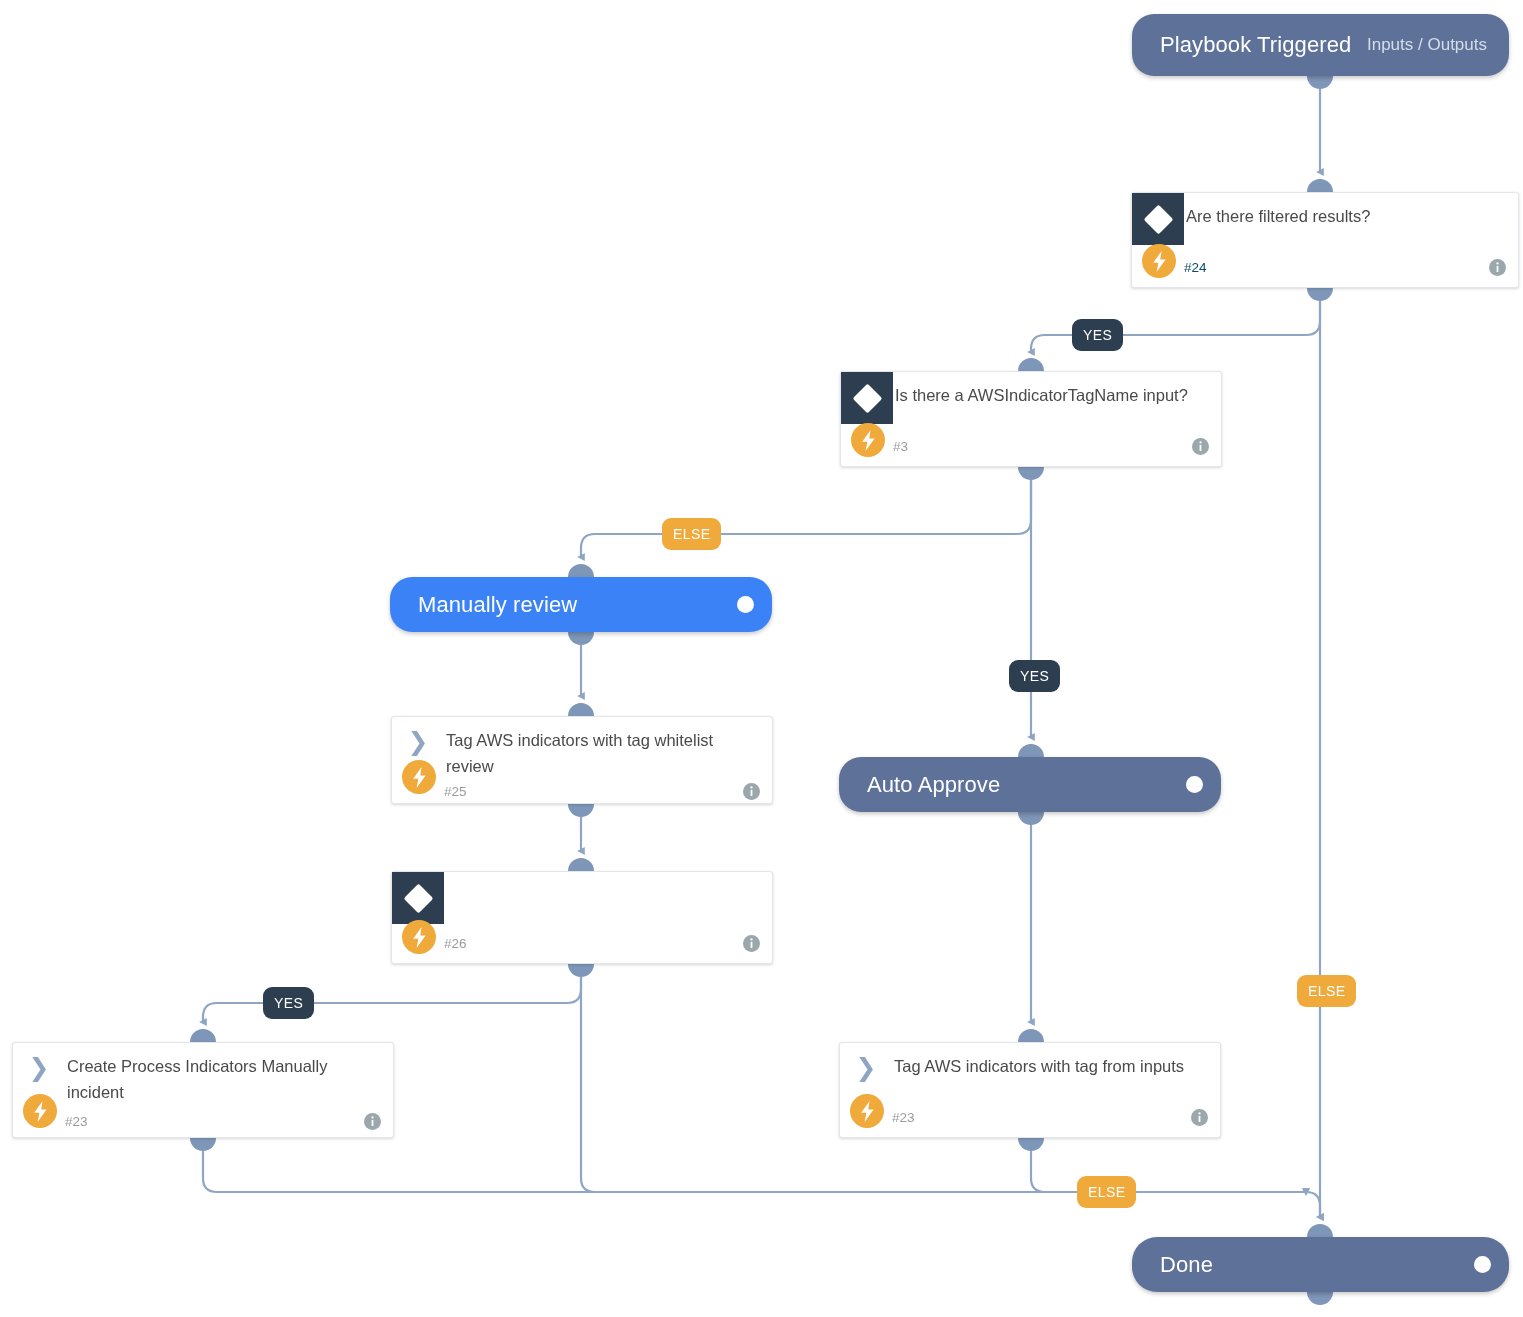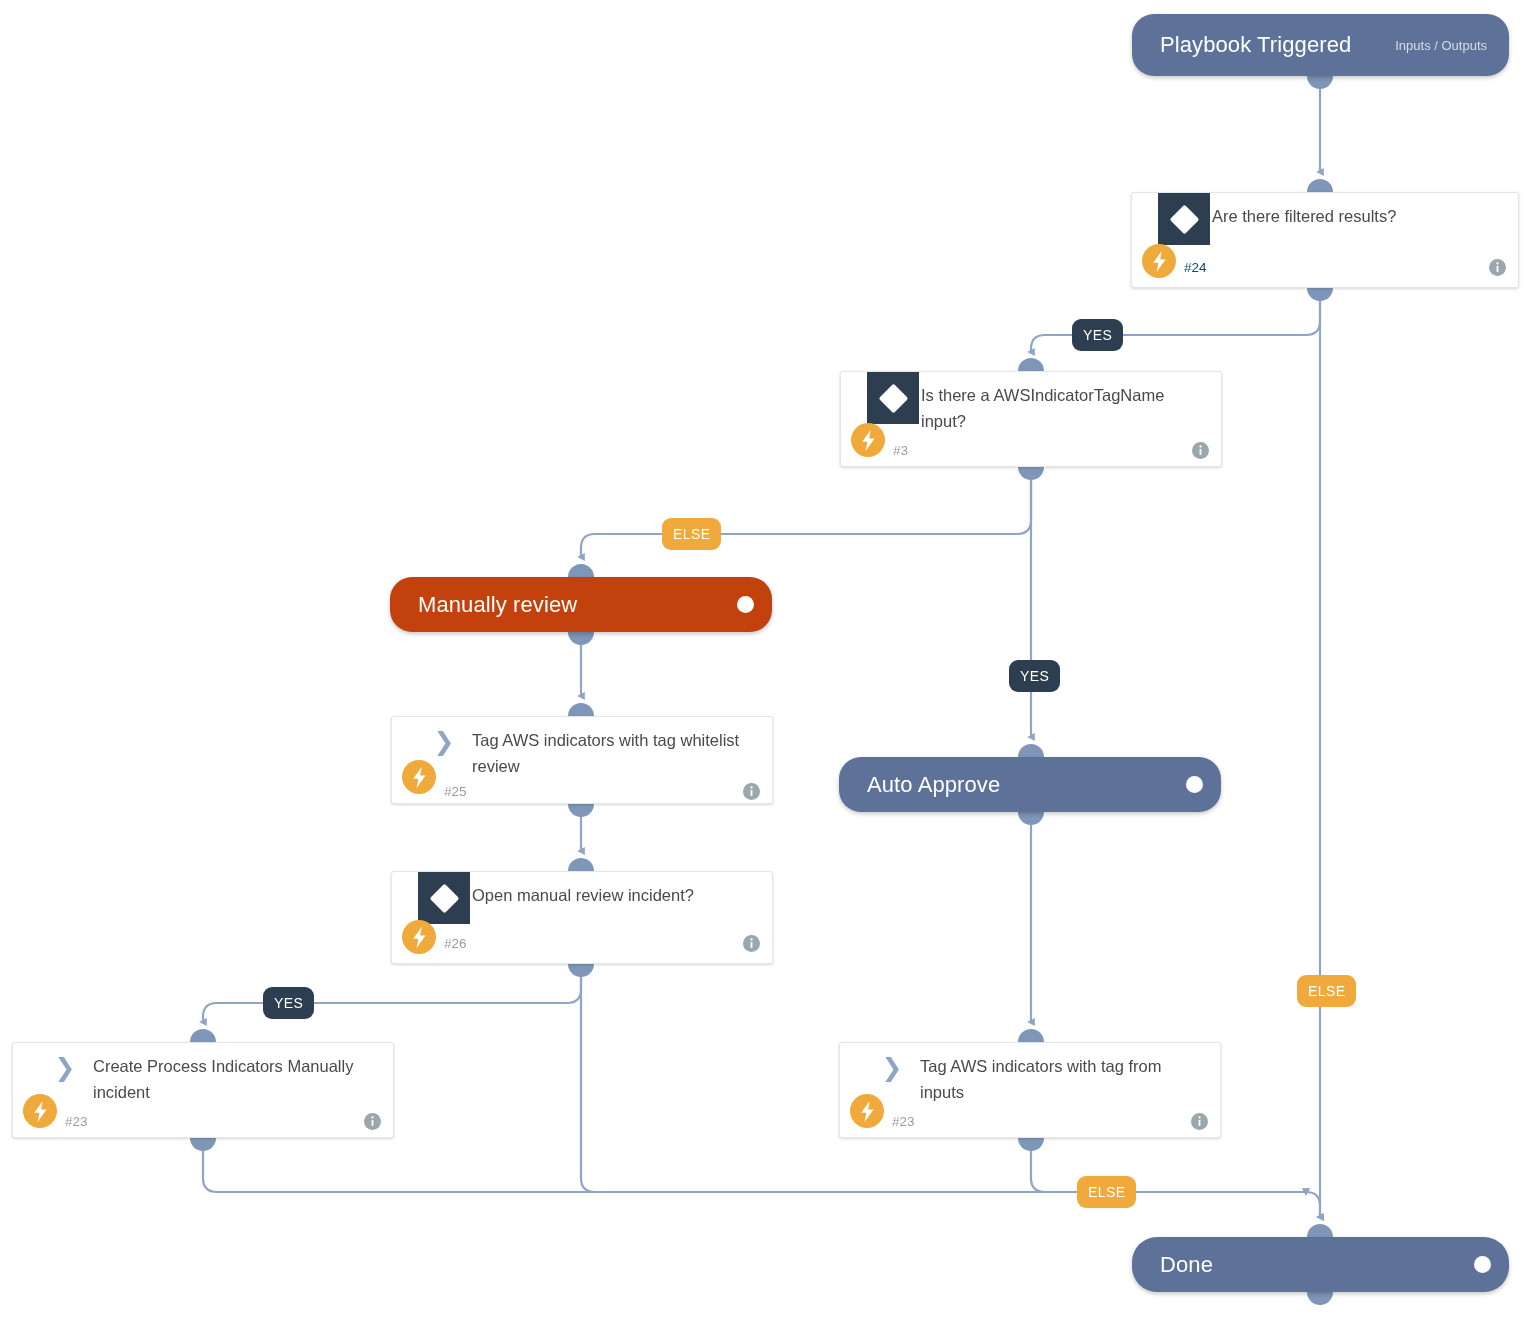--- a/index.html
+++ b/index.html
@@ -39,21 +39,21 @@
     padding: 0 18px 0 28px;
   }
   .pill .pill-title {
     font-size: 22px;
     color: #ffffff;
     letter-spacing: 0.1px;
     white-space: nowrap;
   }
   .pill .pill-sub {
     margin-left: auto;
-    font-size: 13px;
+    font-size: 17px;
     color: #d6dde9;
     white-space: nowrap;
     padding-right: 4px;
   }
   .pill .info-white {
     margin-left: auto;
   }
 
   
   .card {
@@ -62,21 +62,20 @@
     border-radius: 3px;
     box-shadow: 0 1px 3px rgba(0,0,0,0.16);
     display: flex;
     flex-direction: column;
     justify-content: space-between;
   }
   .card-top {
     display: flex;
     align-items: flex-start;
     flex: 1;
-    padding-left: 26px;
   }
   .card-glyph {
     width: 52px;
     min-width: 52px;
     display: flex;
     align-items: flex-start;
     justify-content: center;
   }
   .card.condition .card-glyph {
     background: #2d3e50;
@@ -264,21 +263,21 @@
               <svg class="info-ic" width="17" height="17" viewBox="0 0 17 17">
                 <circle cx="8.5" cy="8.5" r="8.5" fill="#9aa7ad"></circle>
                 <rect x="7.6" y="6.9" width="1.8" height="6" fill="#ffffff"></rect>
                 <circle cx="8.5" cy="4.4" r="1.15" fill="#ffffff"></circle>
               </svg>
             </span>
           </div>
         </div>
       </div>
       <div class="node" style="left: 390px; top: 577px; width: 382px; height: 55px;">
-        <div class="pill" style="width: 100%; height: 100%; background: #c2410c;">
+        <div class="pill" style="width: 100%; height: 100%; background: #3b82f6;">
           <span class="pill-title">Manually review</span>
           <span class="info-white">
             <svg class="info-ic" width="17" height="17" viewBox="0 0 17 17">
               <circle cx="8.5" cy="8.5" r="8.5" fill="#ffffff"></circle>
               <rect x="7.6" y="6.9" width="1.8" height="6" fill="#ffffff"></rect>
               <circle cx="8.5" cy="4.4" r="1.15" fill="#ffffff"></circle>
             </svg>
           </span>
         </div>
       </div>
@@ -306,21 +305,20 @@
             </span>
           </div>
         </div>
       </div>
       <div class="node" style="left: 391px; top: 871px; width: 382px; height: 93px;">
         <div class="card condition" style="width: 100%; height: 100%;">
           <div class="card-top">
             <div class="card-glyph" style="background: rgb(45, 62, 80);">
               <div class="diamond"></div>
             </div>
-            <div class="card-title" style="color: rgb(74, 74, 74);">Open manual review incident?</div>
           </div>
           <div class="card-bottom">
             <div class="bolt" style="background: rgb(240, 169, 59);">
               <svg width="17" height="21" viewBox="0 0 17 21">
                 <path d="M10.6 0 L2.2 11.8 L7.4 11.8 L5.6 21 L14.6 8.6 L9.2 8.6 Z" fill="#ffffff"></path>
               </svg>
             </div>
             <span class="card-id" style="color: rgb(155, 155, 155); text-align: center;">#26</span>
             <span class="info-grey">
               <svg class="info-ic" width="17" height="17" viewBox="0 0 17 17">

